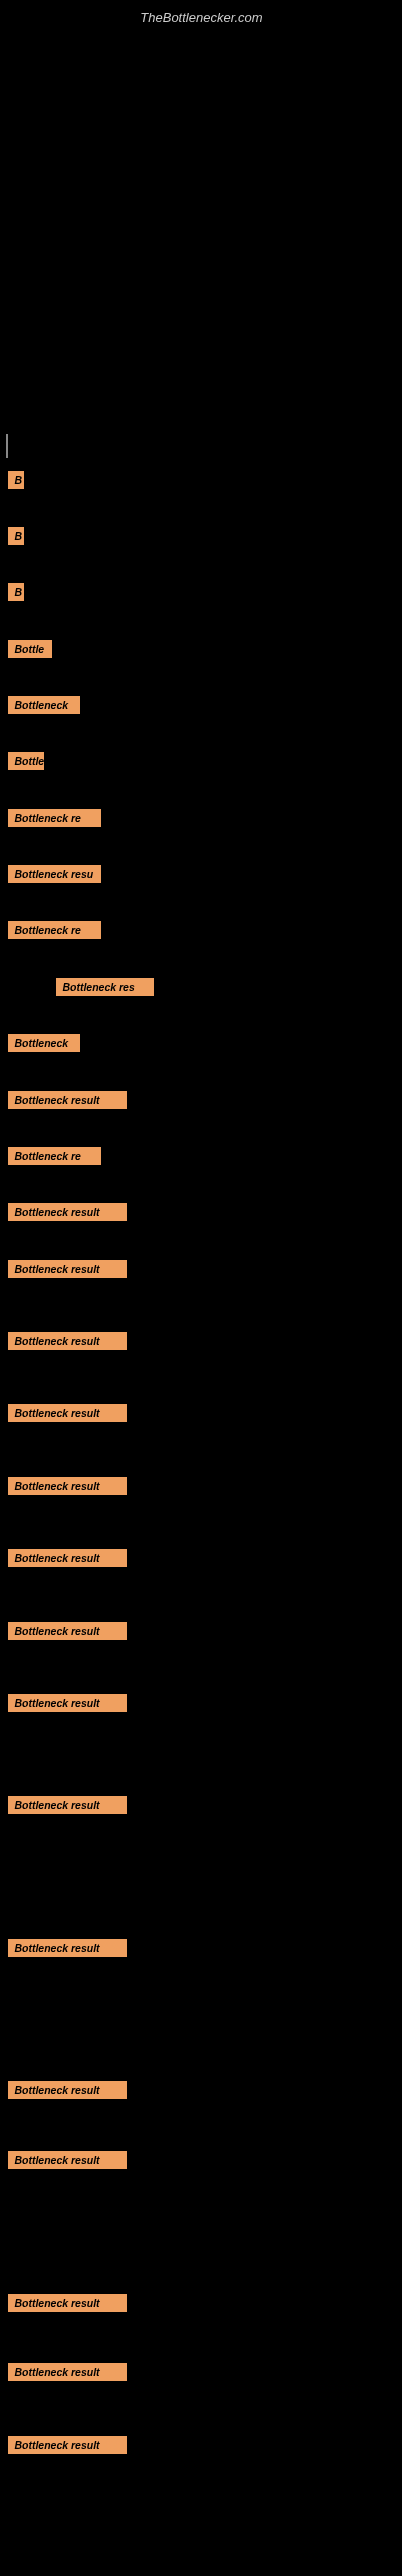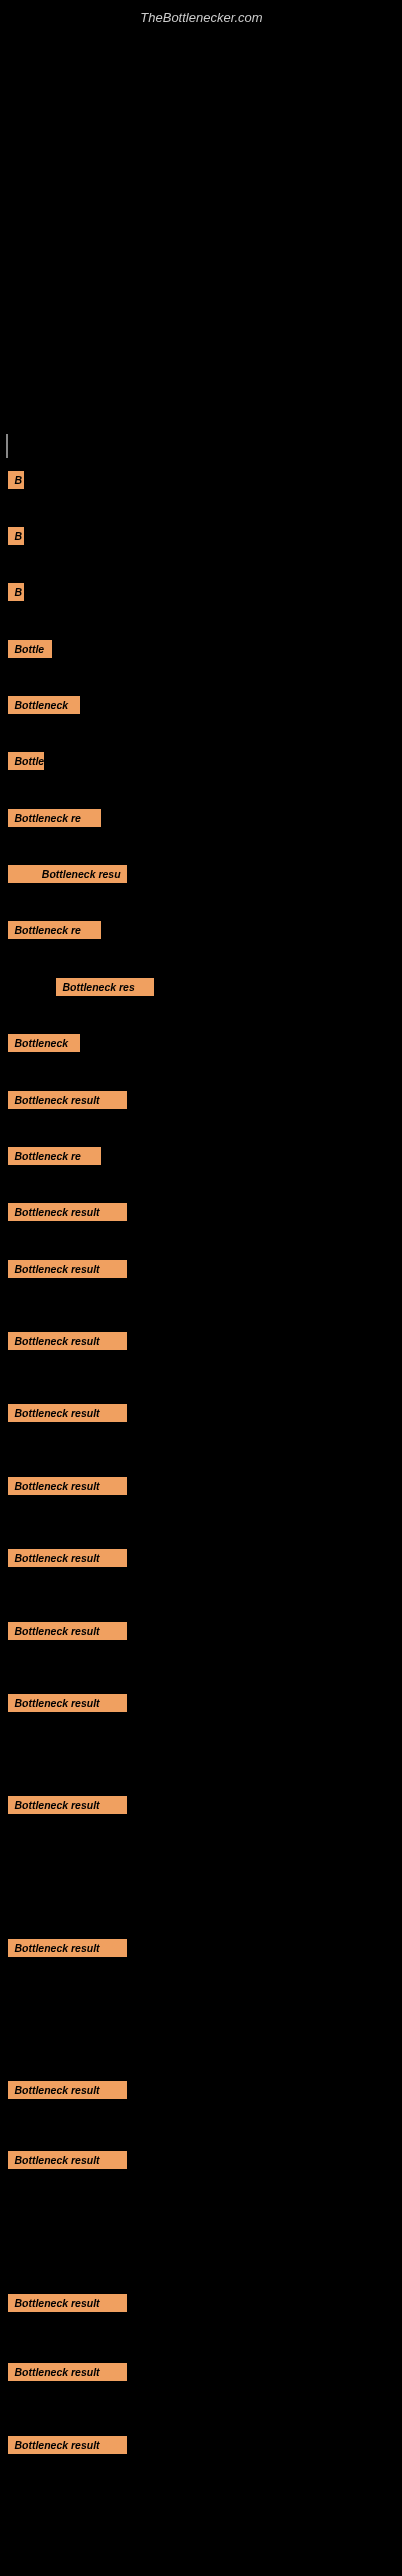--- a/index.html
+++ b/index.html
@@ -51,21 +51,21 @@
 
 <div id="bars-container" style="position: relative; width: 100%; height: 2536px;">
   <div class="cursor-line" style="top: 403px;"></div>
 <div class="bar-row" style="position: absolute; top: 427px; left: 0px; width: 100%;"><span class="bottleneck-bar" style="width: 16px;">B</span></div>
     <div class="bar-row" style="position: absolute; top: 483px; left: 0px; width: 100%;"><span class="bottleneck-bar" style="width: 16px;">B</span></div>
     <div class="bar-row" style="position: absolute; top: 539px; left: 0px; width: 100%;"><span class="bottleneck-bar" style="width: 16px;">B</span></div>
     <div class="bar-row" style="position: absolute; top: 596px; left: 0px; width: 100%;"><span class="bottleneck-bar" style="width: 44px;">Bottle</span></div>
     <div class="bar-row" style="position: absolute; top: 652px; left: 0px; width: 100%;"><span class="bottleneck-bar" style="width: 72px;">Bottleneck</span></div>
     <div class="bar-row" style="position: absolute; top: 708px; left: 0px; width: 100%;"><span class="bottleneck-bar" style="width: 36px;">Bottlene</span></div>
     <div class="bar-row" style="position: absolute; top: 765px; left: 0px; width: 100%;"><span class="bottleneck-bar" style="width: 93px;">Bottleneck re</span></div>
-    <div class="bar-row" style="position: absolute; top: 821px; left: 0px; width: 100%;"><span class="bottleneck-bar" style="width: 119px; text-align: right;">Bottleneck resu</span></div>
+    <div class="bar-row" style="position: absolute; top: 821px; left: 0px; width: 100%;"><span class="bottleneck-bar" style="width: 93px;">Bottleneck resu</span></div>
     <div class="bar-row" style="position: absolute; top: 877px; left: 0px; width: 100%;"><span class="bottleneck-bar" style="width: 93px;">Bottleneck re</span></div>
     <div class="bar-row" style="position: absolute; top: 934px; left: 0px; width: 100%; margin-left: 48px;"><span class="bottleneck-bar" style="width: 98px;">Bottleneck res</span></div>
     <div class="bar-row" style="position: absolute; top: 990px; left: 0px; width: 100%;"><span class="bottleneck-bar" style="width: 72px;">Bottleneck</span></div>
     <div class="bar-row" style="position: absolute; top: 1047px; left: 0px; width: 100%;"><span class="bottleneck-bar" style="width: 119px;">Bottleneck result</span></div>
     <div class="bar-row" style="position: absolute; top: 1103px; left: 0px; width: 100%;"><span class="bottleneck-bar" style="width: 93px;">Bottleneck re</span></div>
     <div class="bar-row" style="position: absolute; top: 1159px; left: 0px; width: 100%;"><span class="bottleneck-bar" style="width: 119px;">Bottleneck result</span></div>
     <div class="bar-row" style="position: absolute; top: 1216px; left: 0px; width: 100%;"><span class="bottleneck-bar" style="width: 119px;">Bottleneck result</span></div>
     <div class="bar-row" style="position: absolute; top: 1288px; left: 0px; width: 100%;"><span class="bottleneck-bar" style="width: 119px;">Bottleneck result</span></div>
     <div class="bar-row" style="position: absolute; top: 1360px; left: 0px; width: 100%;"><span class="bottleneck-bar" style="width: 119px;">Bottleneck result</span></div>
     <div class="bar-row" style="position: absolute; top: 1433px; left: 0px; width: 100%;"><span class="bottleneck-bar" style="width: 119px;">Bottleneck result</span></div>

